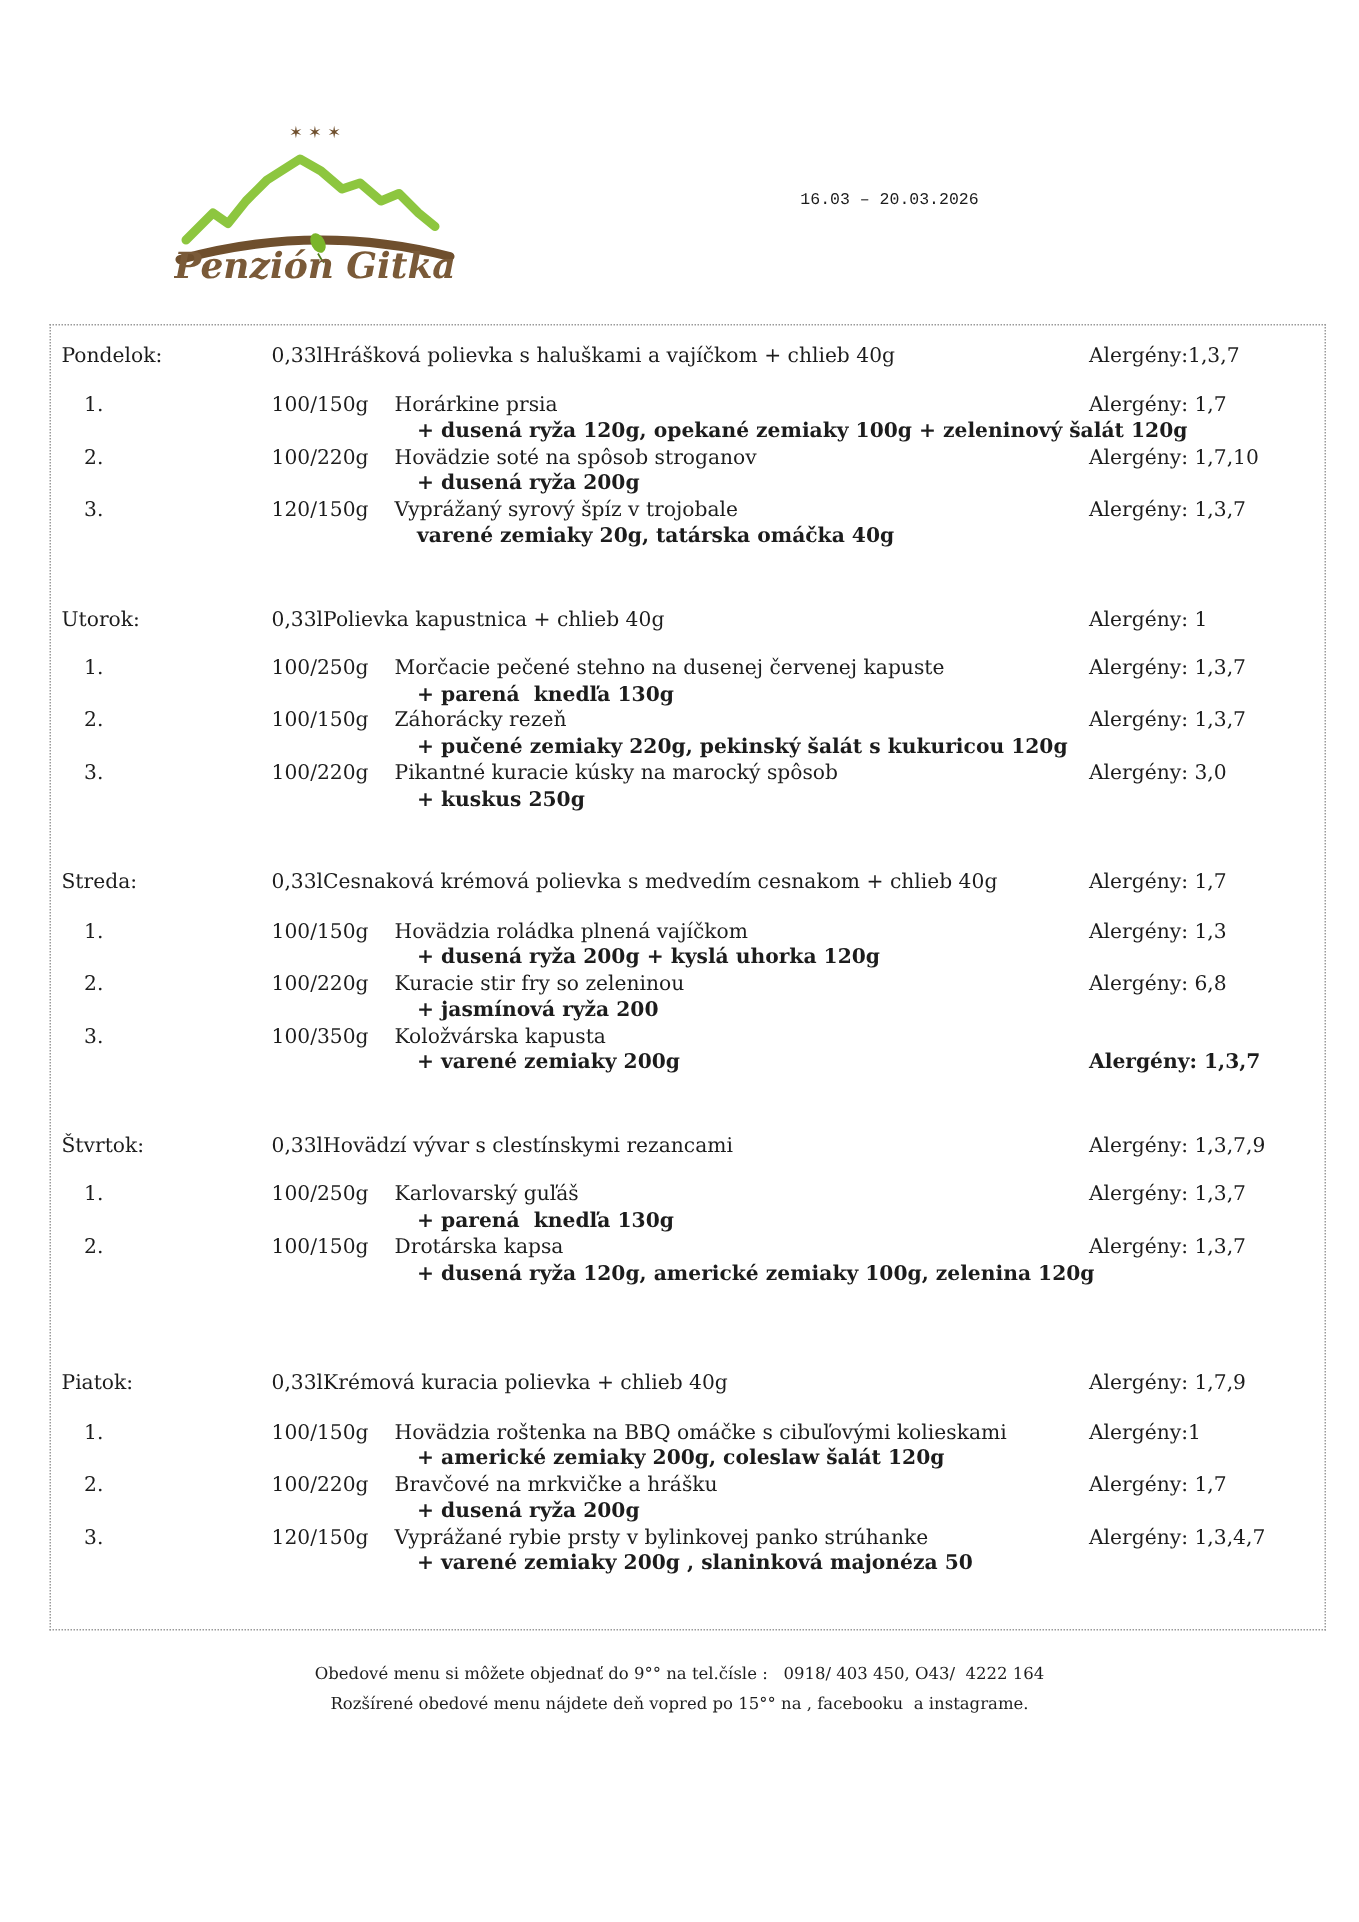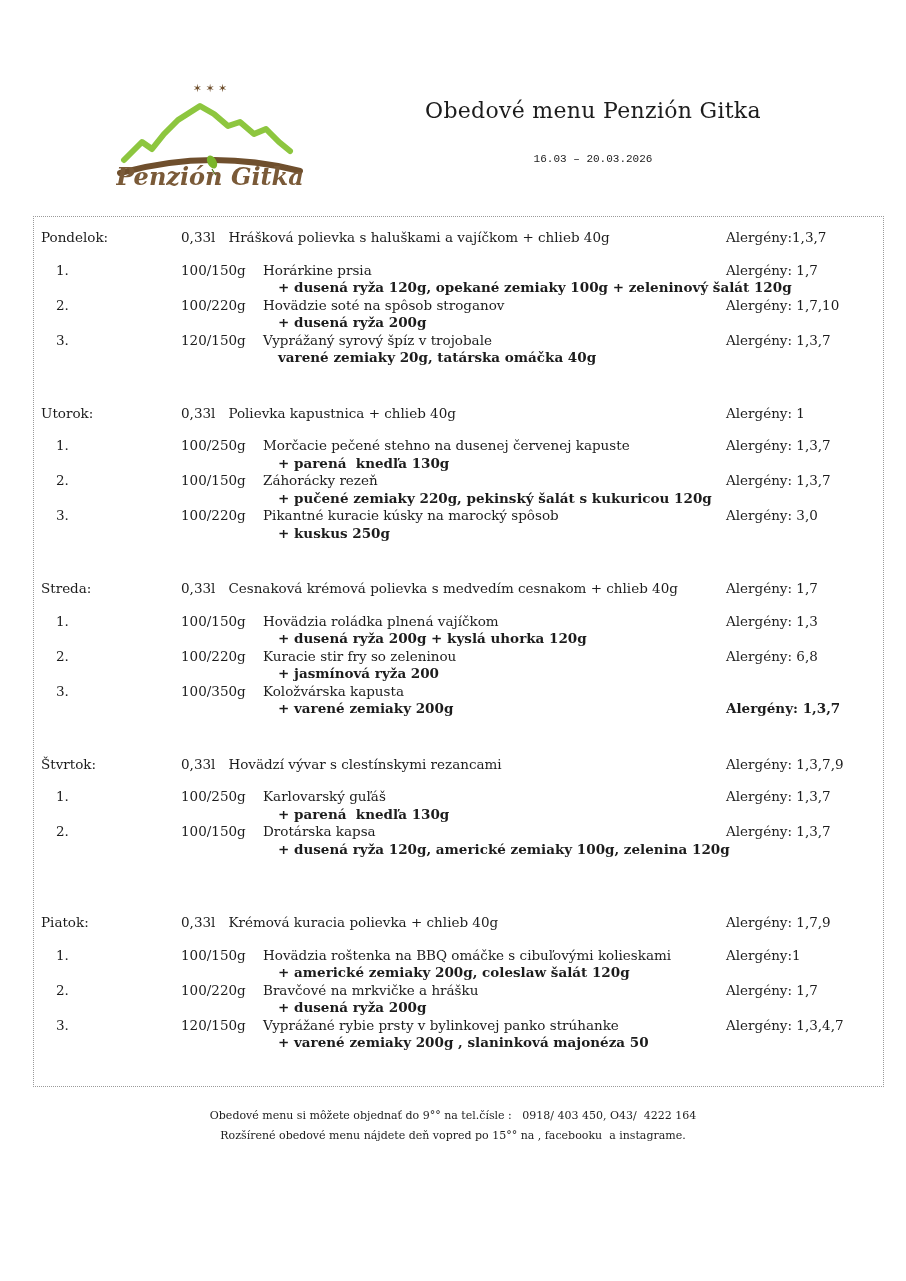--- a/index.html
+++ b/index.html
@@ -25,21 +25,21 @@
     padding:12px 0 0 7px;
     font-size:13.5px;
   }
   .day{margin-bottom:38px;}
   .day:nth-child(4){margin-bottom:56px;}
   .line{position:relative;line-height:17.5px;}
   .soup-row{margin-bottom:15px;}
   .col1{display:inline-block;width:140px;vertical-align:top;white-space:pre-wrap;}
   .col1.num{width:125px;padding-left:15px;}
   .portion{display:inline-block;width:82px;vertical-align:top;}
-  .portion.soup{width:auto;margin-right:13px;}
+  .portion.soup{width:auto;}
   .dish{white-space:pre-wrap;}
   .allerg{position:absolute;left:685px;top:0;white-space:nowrap;}
   .side-line{padding-left:237px;white-space:pre-wrap;font-weight:bold;}
   
   .footer{position:absolute;left:0;top:1106px;width:906px;text-align:center;
           font-size:11px;line-height:20px;}
   .footer p{margin:0;white-space:pre-wrap;}
 </style>
 </head>
 <body>
@@ -51,21 +51,20 @@
     <path d="M8,84 L26,66 L36,73 L48,58 L62,44 L84,30 L98,38 L112,50 L124,46 L138,58 L150,53 L163,66 L174,75" fill="none" stroke="#8dc63f" stroke-width="6" stroke-linecap="round" stroke-linejoin="round"></path>
     <path d="M4,97 Q94,72 184,95" fill="none" stroke="#6f4f2d" stroke-width="6" stroke-linecap="round"></path>
     <g>
       <ellipse cx="96" cy="86" rx="4.5" ry="7" fill="#7ab52a" transform="rotate(-28 96 86)"></ellipse>
       <path d="M96,93 q2,4 4,6" stroke="#4d7a1a" stroke-width="1.2" fill="none"></path>
     </g>
     <text x="94" y="109" text-anchor="middle" font-size="24" font-style="italic" font-weight="bold" font-family="DejaVu Serif, serif" fill="#7a5a38">Penzión Gitka</text>
   </svg>
 
   <div class="title-block">
-    <div class="page-title">Obedové menu Penzión Gitka</div>
     <div class="date-range">16.03 – 20.03.2026</div>
   </div>
 
   <div class="menu-table">
       <div class="day">
         <div class="line soup-row"><span class="col1">Pondelok:</span><span class="portion soup">0,33l</span><span class="dish">Hrášková polievka s haluškami a vajíčkom + chlieb 40g</span><span class="allerg">Alergény:1,3,7</span></div>
         <div class="line"><span class="col1 num">1.</span><span class="portion">100/150g</span><span class="dish">Horárkine prsia</span><span class="allerg">Alergény: 1,7</span></div>
         <div class="line side-line"><span class="dish">+ dusená ryža 120g, opekané zemiaky 100g + zeleninový šalát 120g</span></div>
         <div class="line"><span class="col1 num">2.</span><span class="portion">100/220g</span><span class="dish">Hovädzie soté na spôsob stroganov</span><span class="allerg">Alergény: 1,7,10</span></div>
         <div class="line side-line"><span class="dish">+ dusená ryža 200g</span></div>

